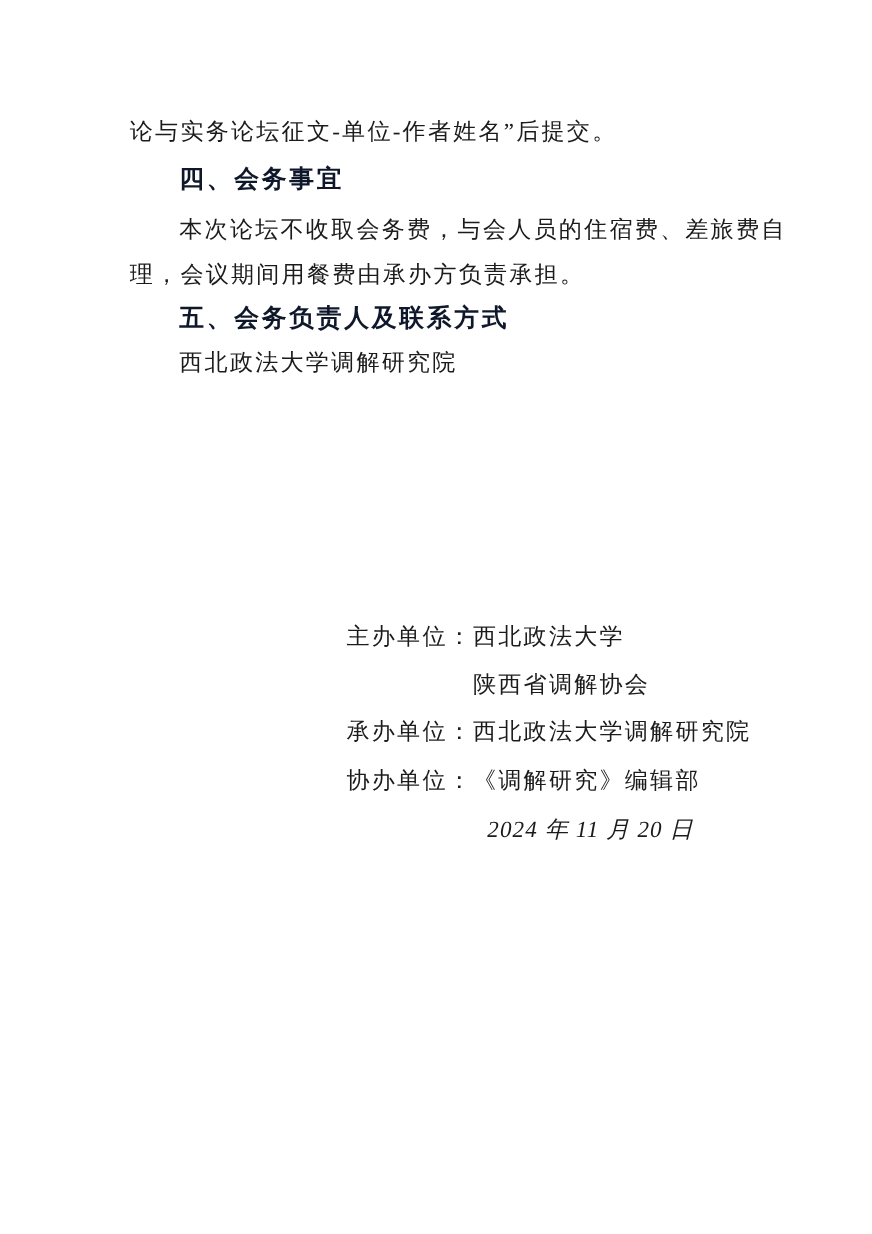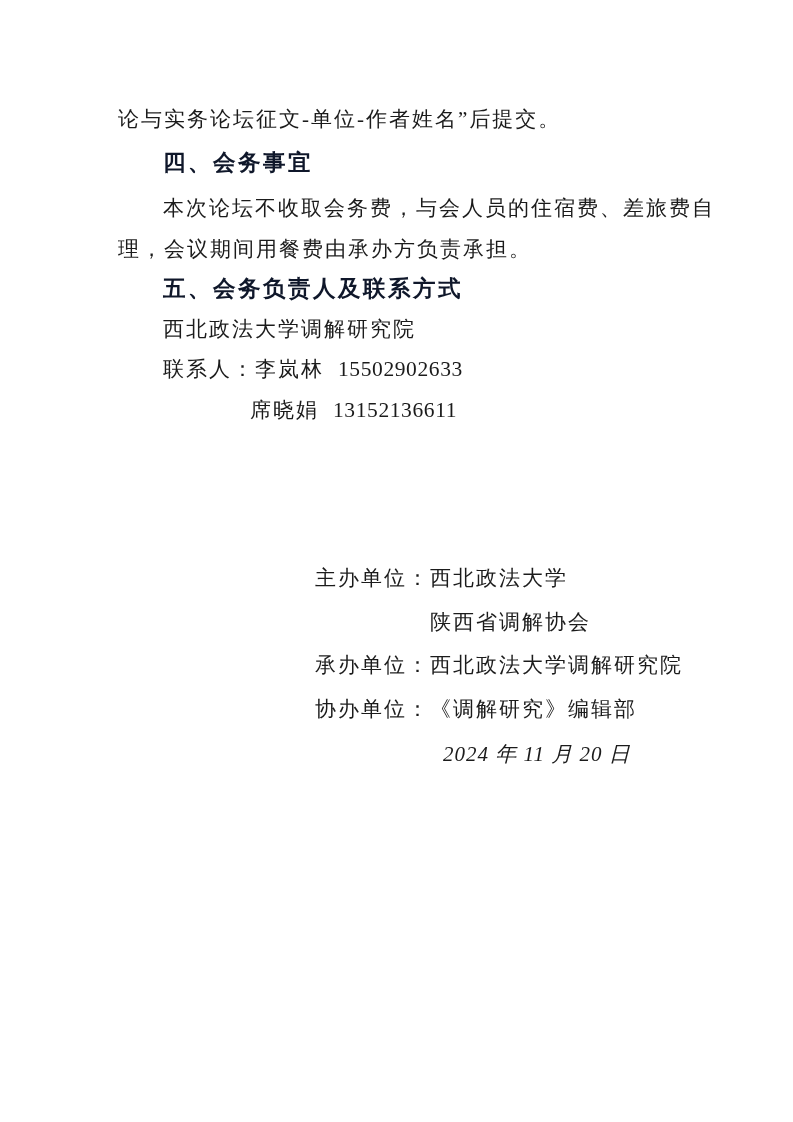--- a/index.html
+++ b/index.html
@@ -53,27 +53,21 @@
   <div class="line heading" style="left:163px; top:150px;">四、会务事宜</div>
 
   <div class="line cjk" style="left:118px; top:237px;">理，会议期间用餐费由承办方负责承担。</div>
 
   <div class="line cjk" style="left:163px; top:196px;">本次论坛不收取会务费，与会人员的住宿费、差旅费自</div>
 
   <div class="line heading" style="left:163px; top:276px;">五、会务负责人及联系方式</div>
 
   <div class="line cjk" style="left:163px; top:317px;">西北政法大学调解研究院</div>
 
-  <div class="line" style="left:163px; top:357px;">
-    <span class="cjk">联系人：</span><span class="cjk">李岚林</span><span class="phone">15502902633</span>
-  </div>
 
-  <div class="line" style="left:250px; top:398px;">
-    <span class="cjk">席晓娟</span><span class="phone">13152136611</span>
-  </div>
 
 
   <div class="line" style="left:315px; top:566px;">
     <span class="cjk">主办单位：</span><span class="cjk">西北政法大学</span>
   </div>
 
   <div class="line cjk" style="left:430px; top:610px;">陕西省调解协会</div>
 
   <div class="line" style="left:315px; top:653px;">
     <span class="cjk">承办单位：</span><span class="cjk">西北政法大学调解研究院</span>

